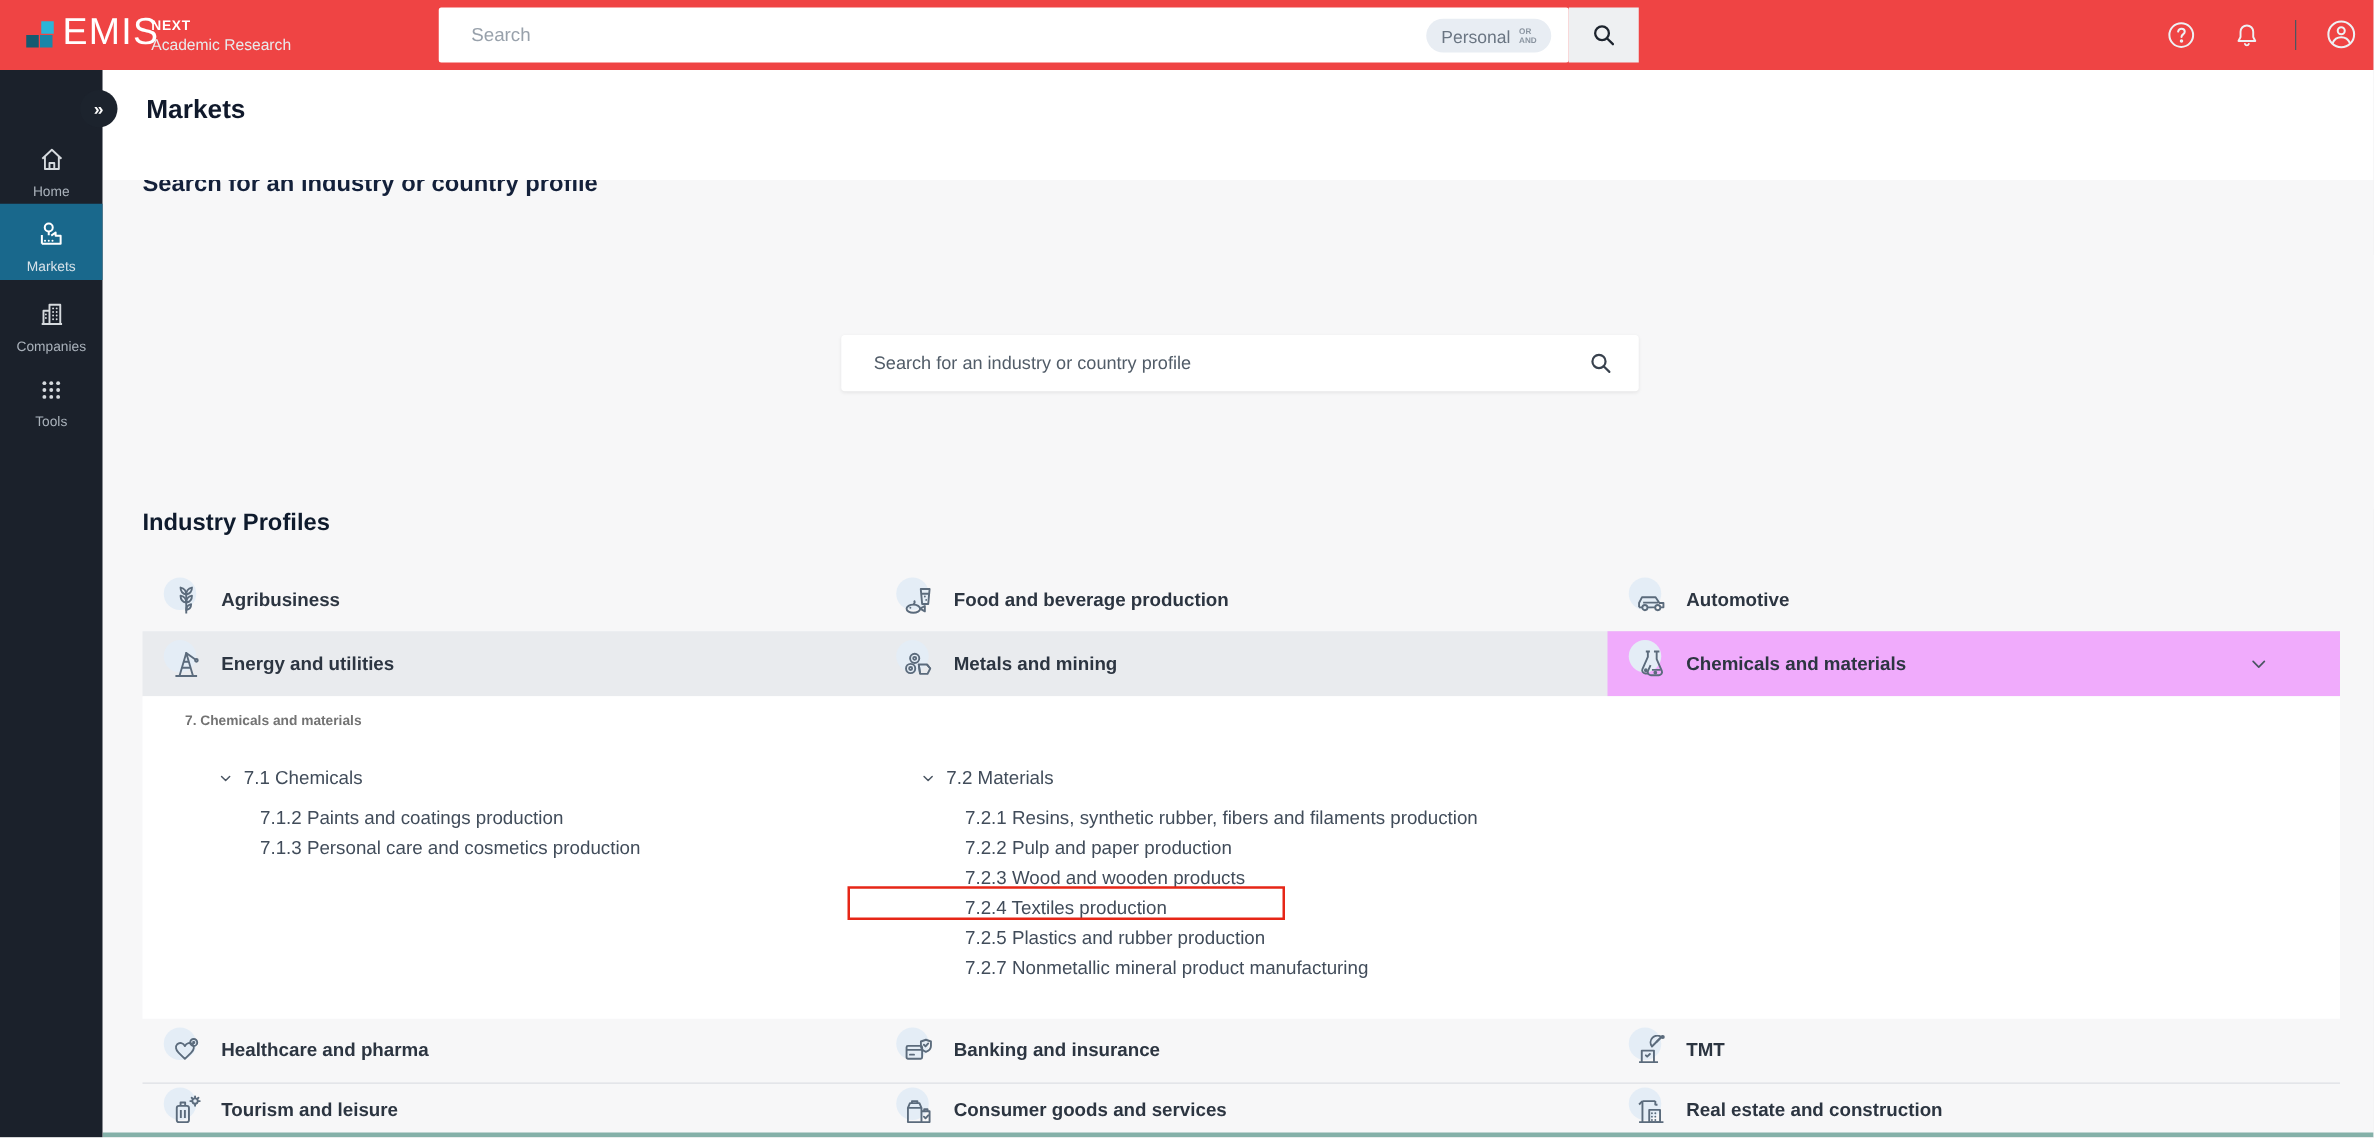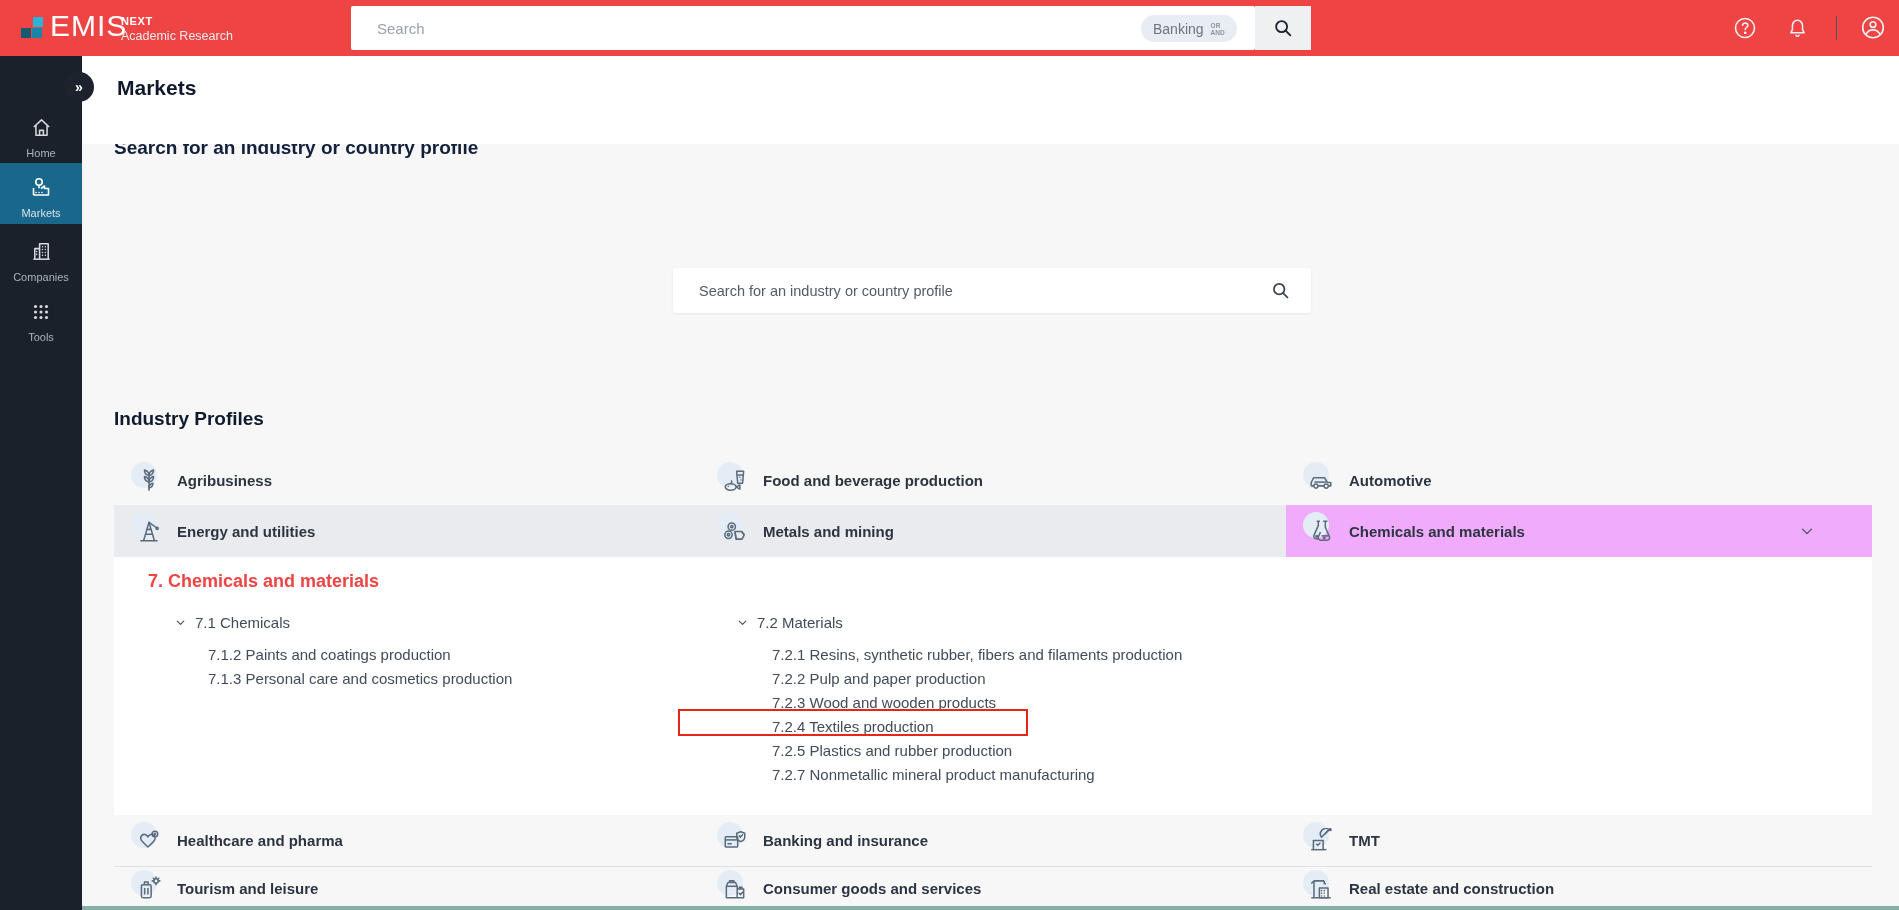--- a/index.html
+++ b/index.html
@@ -59,21 +59,21 @@
   .c0{left:0;} .c1{left:586px;} .c2{left:1172px;}
   .cell.selected{background:#f0abfc;}
   .cat-ic{position:relative;margin-left:22px;width:26px;height:26px;flex:0 0 26px;}
   .cat-ic::before{content:"";position:absolute;left:-5px;top:-6px;width:26px;height:26px;border-radius:50%;background:#e4edf6;}
   .cat-ic svg{position:relative;z-index:1;}
   .cat-lbl{margin-left:15px;font-size:15px;font-weight:700;color:#2c3541;}
   .cell .chevron{position:absolute;right:56px;top:50%;margin-top:-9px;}
 
   
   .panel{position:absolute;left:32px;top:501px;width:1758px;height:258px;background:#fff;}
-  .p-head{position:absolute;left:34px;top:14px;font-size:18px;font-weight:700;color:#ef4444;}
+  .p-head{position:absolute;left:34px;top:14px;font-size:11px;font-weight:700;color:#737373;}
   .trow{position:absolute;display:flex;align-items:center;height:24px;font-size:15px;color:#414c5a;cursor:pointer;}
   .trow .chev{margin-right:8px;display:flex;}
   .tparent-l{left:60px;top:53px;}
   .tchild-l{left:94px;}
   .tparent-r{left:622px;top:53px;}
   .tchild-r{left:658px;}
   .hl-box{position:absolute;left:564px;top:152px;width:350px;height:27px;border:2px solid #e62617;pointer-events:none;}
 
   .footstrip{position:absolute;left:0;bottom:0;width:100%;height:4px;background:#84b0a8;z-index:3;}
 </style>
@@ -89,21 +89,21 @@
         <i class="sq-teal"></i>
     </span>
     <span class="brand">EMIS</span>
     <span class="prod">NEXT</span>
     <span class="prodsub">Academic Research</span>
 
     <div class="hsearch">
       <div class="white"></div>
       <input type="text" placeholder="Search" style="">
       <div class="adv">
-        <span class="advtxt">Banking</span>
+        <span class="advtxt">Personal</span>
         <span class="orand">
           <span>OR</span><br><span>AND</span>
         </span>
       </div>
       <div class="hbtn">
         <svg width="22" height="22" viewBox="0 0 24 24" fill="none" stroke="#1d242e" stroke-width="2" stroke-linecap="round">
             <circle cx="10.5" cy="10.5" r="6"></circle>
             <line x1="15" y1="15" x2="20" y2="20"></line>
           </svg>
       </div>

